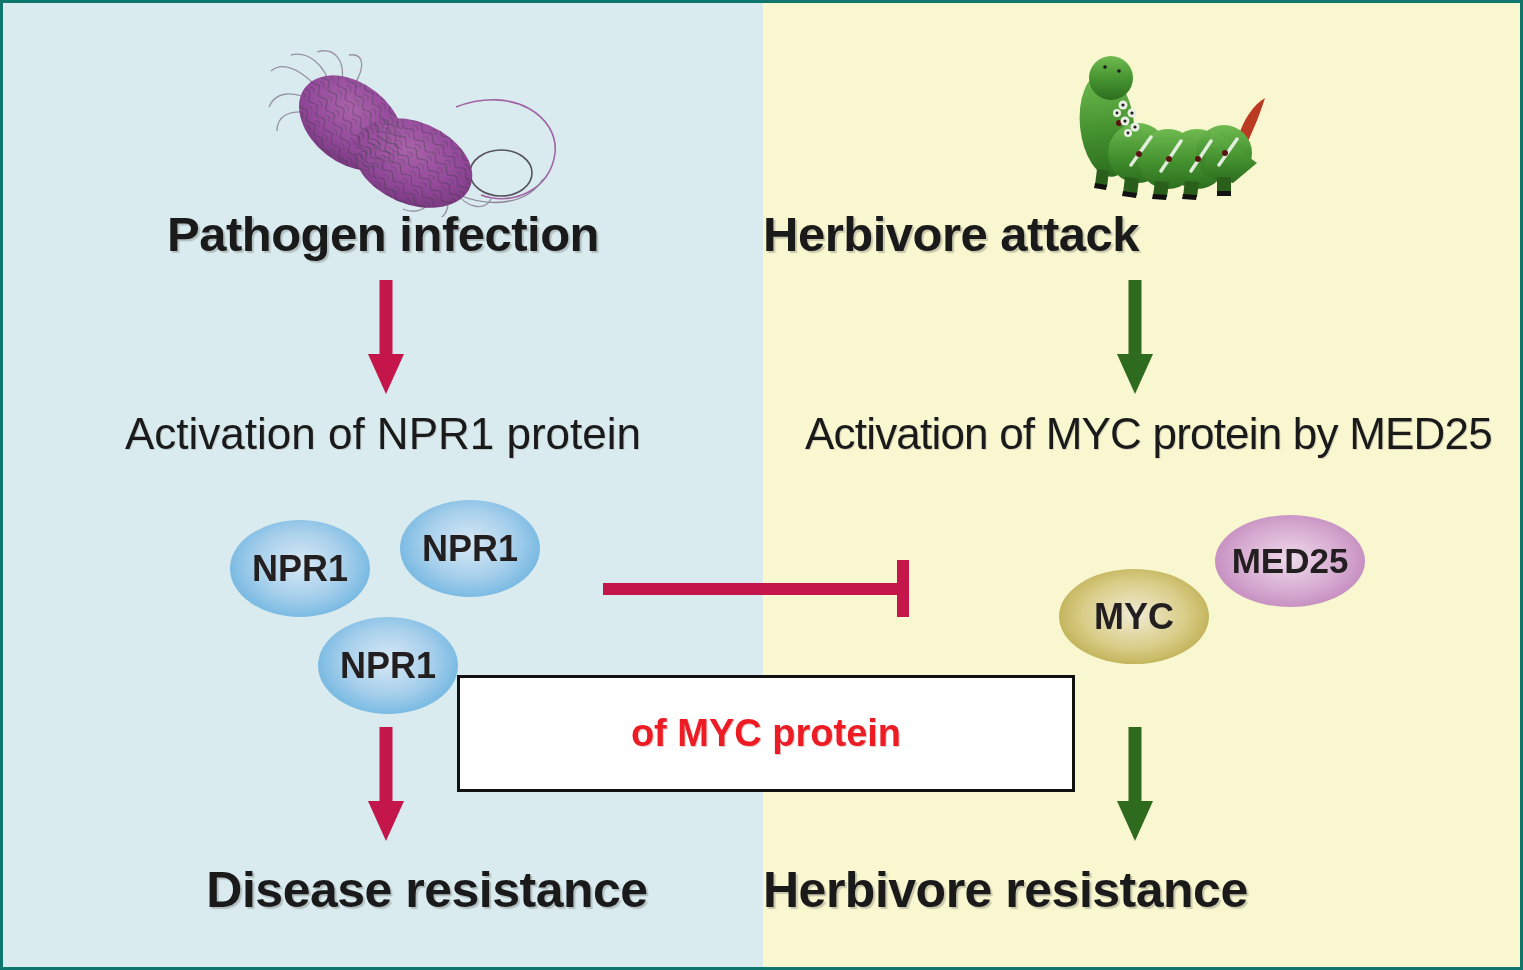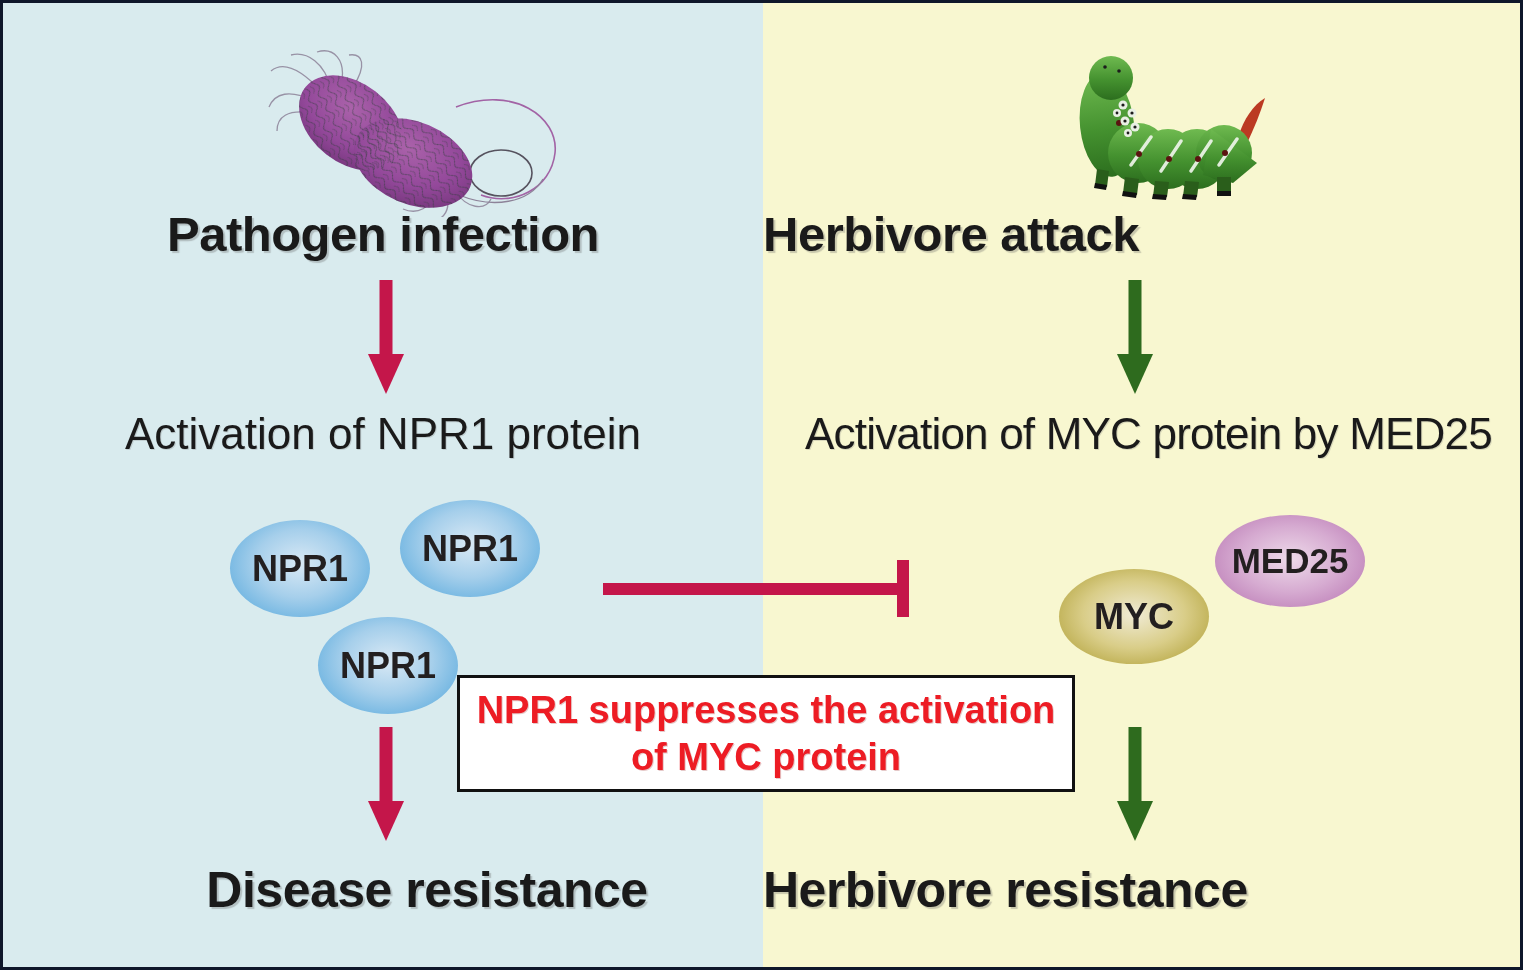--- a/index.html
+++ b/index.html
@@ -1,19 +1,19 @@
 <!DOCTYPE html>
 <html style="--left-bg: #d9ebee; --right-bg: #f8f7d0; --crimson: #c4164a; --green: #2e6b1e; --caption-red: #ed1c24; --ink: #1a1a1a;"><head>
 <meta charset="utf-8">
 <style>
   html,body{margin:0;padding:0;background:#ffffff;}
   .frame{
     position:relative;
     width:1523px;height:970px;
-    border:3px solid #0f172a;
+    border:3px solid #0f766e;
     box-sizing:border-box;
     overflow:hidden;
     font-family:"Liberation Sans", sans-serif;
     color:var(--ink,#1a1a1a);
   }
   .panel{position:absolute;top:0;bottom:0;}
   .panel.left{left:0;width:760px;background:var(--left-bg,#d9ebee);}
   .panel.right{left:760px;right:0;background:var(--right-bg,#f8f7d0);}
 
   .abs{position:absolute;}
@@ -142,21 +142,20 @@
       <polygon points="2,74 38,74 20,114"></polygon>
     </svg>
   </div>
 
   <div class="abs center-l outcome" style="top:858px;padding-left:44px;">Disease resistance</div>
 
   <div class="abs inhib" style="left:600px;top:580px;width:300px;height:12px;"></div>
   <div class="abs inhib" style="left:894px;top:557px;width:12px;height:57px;"></div>
 
   <div class="abs caption-box">
-    <div>NPR1 suppresses the activation</div>
     <div>of MYC protein</div>
   </div>
 
   <svg class="abs" style="left:1032px;top:50px;" width="230" height="152" viewBox="0 0 230 152">
     <defs>
       <linearGradient id="catG" x1="0" y1="0" x2="0" y2="1">
         <stop offset="0%" stop-color="#6fba50"></stop>
         <stop offset="55%" stop-color="#44912f"></stop>
         <stop offset="100%" stop-color="#2c6e1e"></stop>
       </linearGradient>

